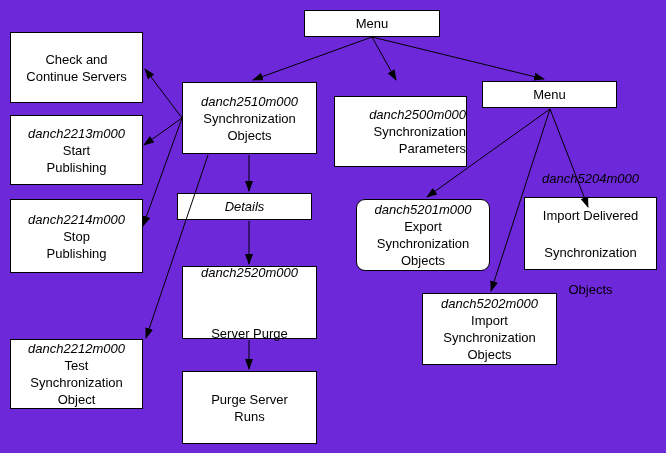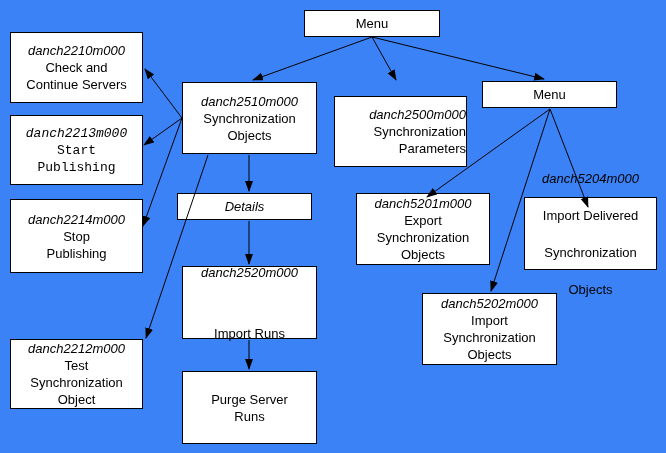--- a/index.html
+++ b/index.html
@@ -2,21 +2,21 @@
 <html><head>
 <meta charset="utf-8">
 <style>
   * { box-sizing: border-box; }
   html, body { margin: 0; padding: 0; background: #ffffff; }
   body { font-family: "Liberation Sans", sans-serif; }
   #canvas {
     position: relative;
     width: 666px;
     height: 453px;
-    background: #3b82f6;
+    background: #6d28d9;
     overflow: hidden;
   }
   #edge-layer {
     position: absolute;
     left: 0; top: 0;
     width: 666px; height: 453px;
     z-index: 2;
     pointer-events: none;
   }
   #edge-layer line { stroke: #000000; stroke-width: 1; }
@@ -59,65 +59,64 @@
       <line x1="249" y1="221" x2="249" y2="264" stroke="#000000" marker-end="url(#arrow)"></line>
       <line x1="249" y1="340" x2="249" y2="369" stroke="#000000" marker-end="url(#arrow)"></line>
       <line x1="550" y1="109" x2="427" y2="197" stroke="#000000" marker-end="url(#arrow)"></line>
       <line x1="550" y1="109" x2="491" y2="291" stroke="#000000" marker-end="url(#arrow)"></line>
       <line x1="550" y1="109" x2="588" y2="207" stroke="#000000" marker-end="url(#arrow)"></line>
     </svg>
 <div class="node" style="left: 304px; top: 10px; width: 136px; height: 27px;">
       <div class="line">Menu</div>
     </div>
     <div class="node" style="left: 10px; top: 32px; width: 133px; height: 71px;">
-      <div class="line italic">danch2210m000</div>
       <div class="line">Check and</div>
       <div class="line">Continue Servers</div>
     </div>
     <div class="node" style="left: 182px; top: 82px; width: 135px; height: 72px;">
       <div class="line italic">danch2510m000</div>
       <div class="line">Synchronization</div>
       <div class="line">Objects</div>
     </div>
     <div class="node" style="left: 334px; top: 96px; width: 133px; height: 71px; text-align: right;">
       <div class="line italic">danch2500m000</div>
       <div class="line">Synchronization</div>
       <div class="line">Parameters</div>
     </div>
     <div class="node" style="left: 482px; top: 81px; width: 135px; height: 27px;">
       <div class="line">Menu</div>
     </div>
-    <div class="node" style="left: 10px; top: 115px; width: 133px; height: 70px; font-family: Liberation Mono, monospace;">
+    <div class="node" style="left: 10px; top: 115px; width: 133px; height: 70px;">
       <div class="line italic">danch2213m000</div>
       <div class="line">Start</div>
       <div class="line">Publishing</div>
     </div>
     <div class="node" style="left: 177px; top: 193px; width: 135px; height: 27px;">
       <div class="line italic">Details</div>
     </div>
     <div class="node" style="left: 10px; top: 199px; width: 133px; height: 74px;">
       <div class="line italic">danch2214m000</div>
       <div class="line">Stop</div>
       <div class="line">Publishing</div>
     </div>
-    <div class="node" style="left: 356px; top: 193px; width: 134px; height: 72px;">
+    <div class="node" style="left: 356px; top: 199px; width: 134px; height: 72px; border-radius: 9px;">
       <div class="line italic">danch5201m000</div>
       <div class="line">Export</div>
       <div class="line">Synchronization</div>
       <div class="line">Objects</div>
     </div>
     <div class="node" style="left: 524px; top: 197px; width: 133px; height: 73px; gap: 20px;">
       <div class="line italic">danch5204m000</div>
       <div class="line">Import Delivered</div>
       <div class="line">Synchronization</div>
       <div class="line">Objects</div>
     </div>
     <div class="node" style="left: 182px; top: 266px; width: 135px; height: 73px; gap: 44px;">
       <div class="line italic">danch2520m000</div>
-      <div class="line">Import Runs</div>
+      <div class="line">Server Purge</div>
     </div>
     <div class="node" style="left: 422px; top: 293px; width: 135px; height: 72px;">
       <div class="line italic">danch5202m000</div>
       <div class="line">Import</div>
       <div class="line">Synchronization</div>
       <div class="line">Objects</div>
     </div>
     <div class="node" style="left: 10px; top: 311px; width: 133px; height: 70px; margin-top: 28px;">
       <div class="line italic">danch2212m000</div>
       <div class="line">Test</div>

